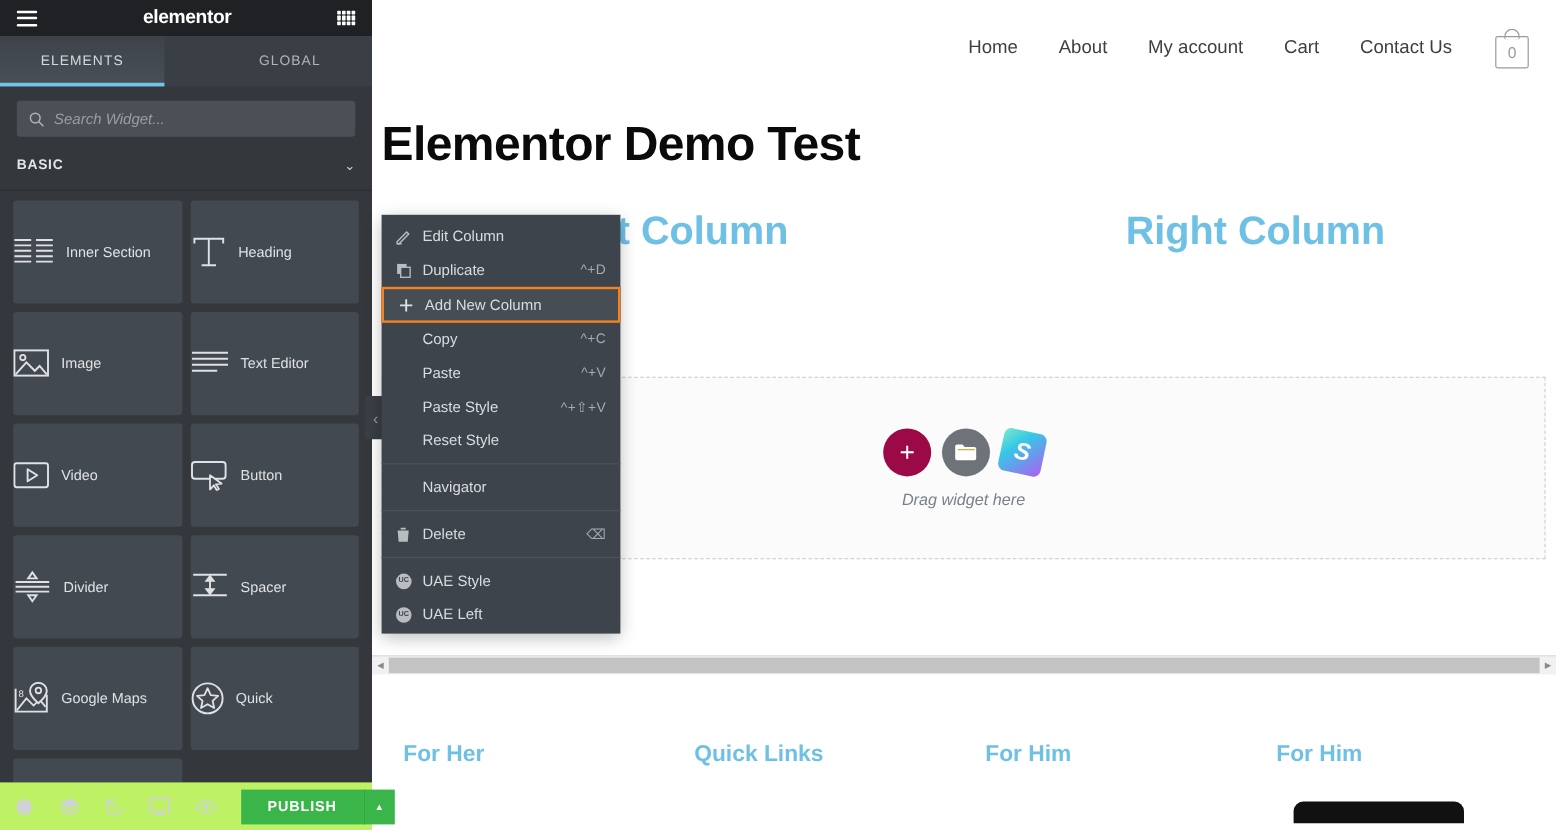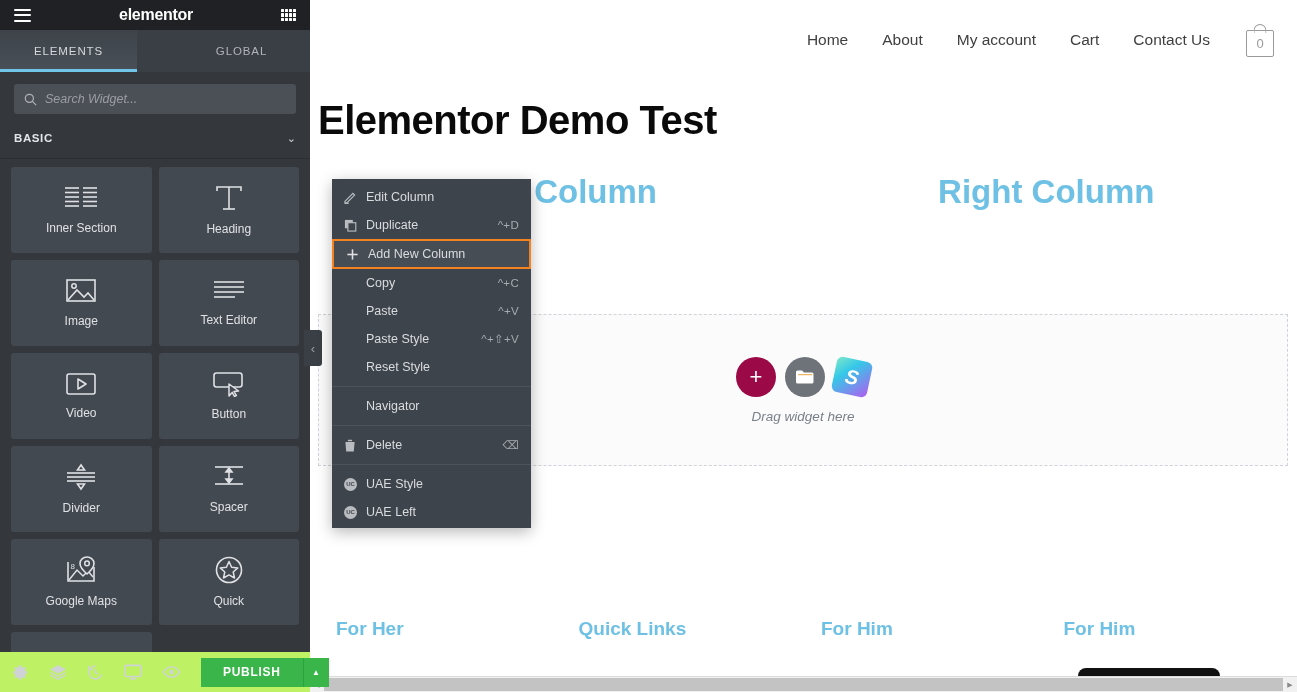--- a/index.html
+++ b/index.html
@@ -3,21 +3,21 @@
 <meta charset="utf-8">
 <title>Elementor Editor</title>
 <style>
   * { box-sizing: border-box; margin: 0; padding: 0; }
   html, body {
     width: 1297px; height: 692px;
     overflow: hidden;
     font-family: "Liberation Sans", sans-serif;
     background: #fff;
   }
-  #app { position: relative; width: 1297px; height: 692px; }
+  #app { position: relative; width: 1297px; height: 562px; }
 
   
   #panel {
     position: absolute; left: 0; top: 0;
     width: 310px; height: 692px;
     background: #34383c;
     display: flex; flex-direction: column;
     z-index: 40;
   }
   #panel-header {
@@ -64,21 +64,21 @@
   }
   #section-head .t { color: #e3e5e8; font-size: 11.5px; font-weight: bold; letter-spacing: 0.6px; }
   .chev { color: #cfd2d6; font-size: 11px; }
 
   #panel-divider { height: 1px; background: #2b2e32; margin-top: 6px; flex: none; }
 
   #widget-scroll { flex: 1 1 auto; overflow: hidden; padding: 8px 11px 0; }
   #widget-grid { display: grid; grid-template-columns: 1fr 1fr; gap: 7px; }
   .widget {
     background: #434950; border-radius: 3px; height: 86px;
-    display: flex; flex-direction: column; align-items: center; justify-content: center;
+    display: flex; flex-direction: row; align-items: center; 
     gap: 10px; cursor: grab;
   }
   .widget .wlabel { color: #dfe1e4; font-size: 12px; }
   .widget svg { display: block; }
 
   #panel-footer {
     height: 40px; background: #bef264; flex: none;
     display: flex; align-items: center; padding: 0 12px; gap: 20px;
   }
   #panel-footer .fi { cursor: pointer; display: flex; align-items: center; }
@@ -184,21 +184,21 @@
     display: flex; align-items: center;
   }
   #hscroll .arrow-l, #hscroll .arrow-r {
     width: 14px; height: 16px; display: flex; align-items: center; justify-content: center;
     color: #8a8a8a; font-size: 7px; cursor: pointer;
   }
   #hscroll .thumb { flex: 1; height: 13px; background: #c3c3c3; cursor: pointer; }
 
   
   #ctx-menu {
-    position: absolute; left: 332px; top: 179px; width: 199px;
+    position: absolute; left: 318px; top: 179px; width: 199px;
     background: #3e444b; z-index: 80;
     box-shadow: 0 4px 14px rgba(0,0,0,0.28);
     padding: 4px 0 2px;
     font-size: 12.5px;
   }
   .ctx-item {
     height: 28px; display: flex; align-items: center;
     padding: 0 12px; color: #d9dcdf; cursor: pointer;
   }
   .ctx-item .ci { width: 22px; flex: none; display: flex; align-items: center; color: #b9bdc2; }

